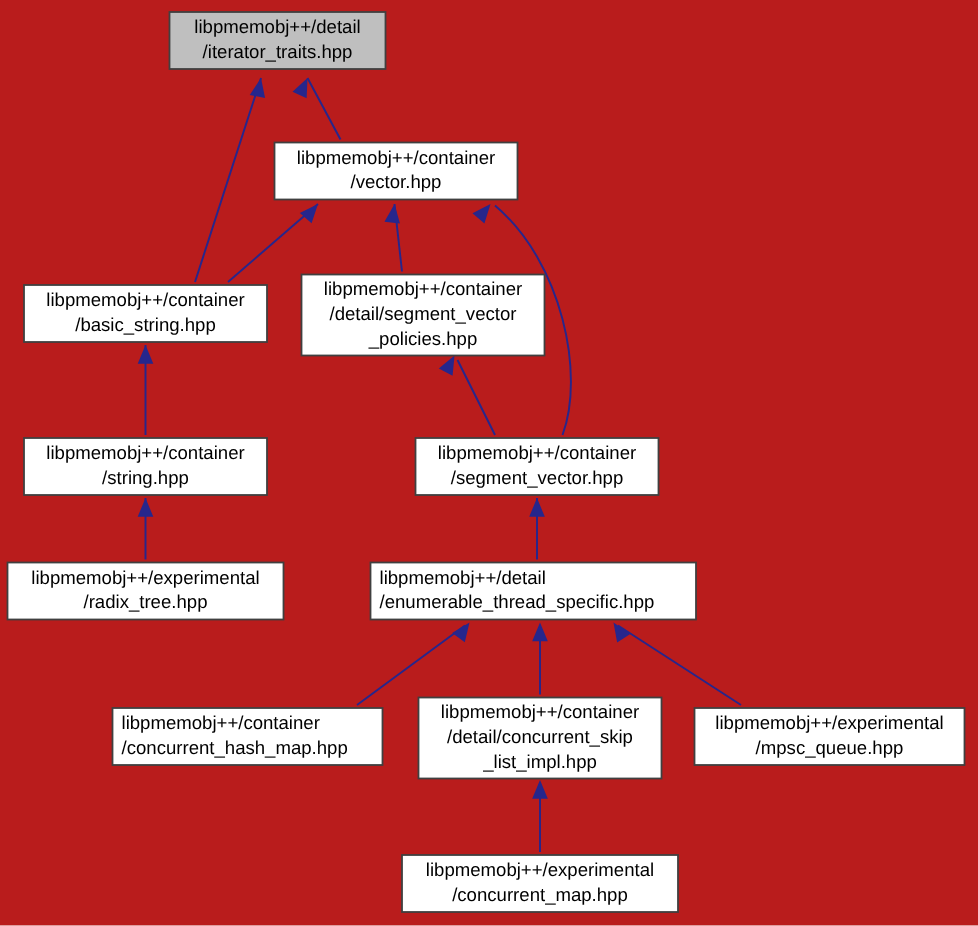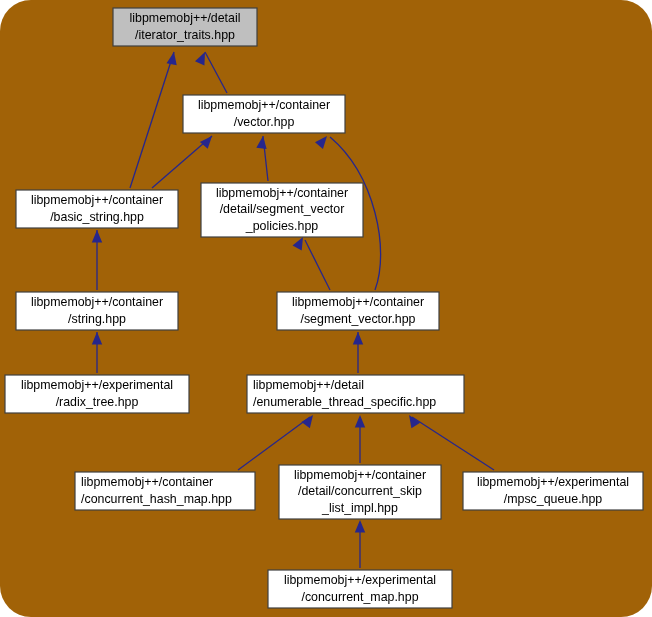--- a/index.html
+++ b/index.html
@@ -4,24 +4,23 @@
 <style>
   html, body {
     margin: 0;
     padding: 0;
     background: #ffffff;
   }
   #graph-root {
     position: relative;
     width: 652px;
     height: 617px;
-    background: #a16207;
+    background: #b91c1c;
     font-family: "Liberation Sans", sans-serif;
     overflow: hidden;
-    border-radius: 31px;
   }
   svg.graph-canvas {
     position: absolute;
     left: 0;
     top: 0;
     width: 652px;
     height: 617px;
   }
   .node-box {
     fill: #ffffff;

